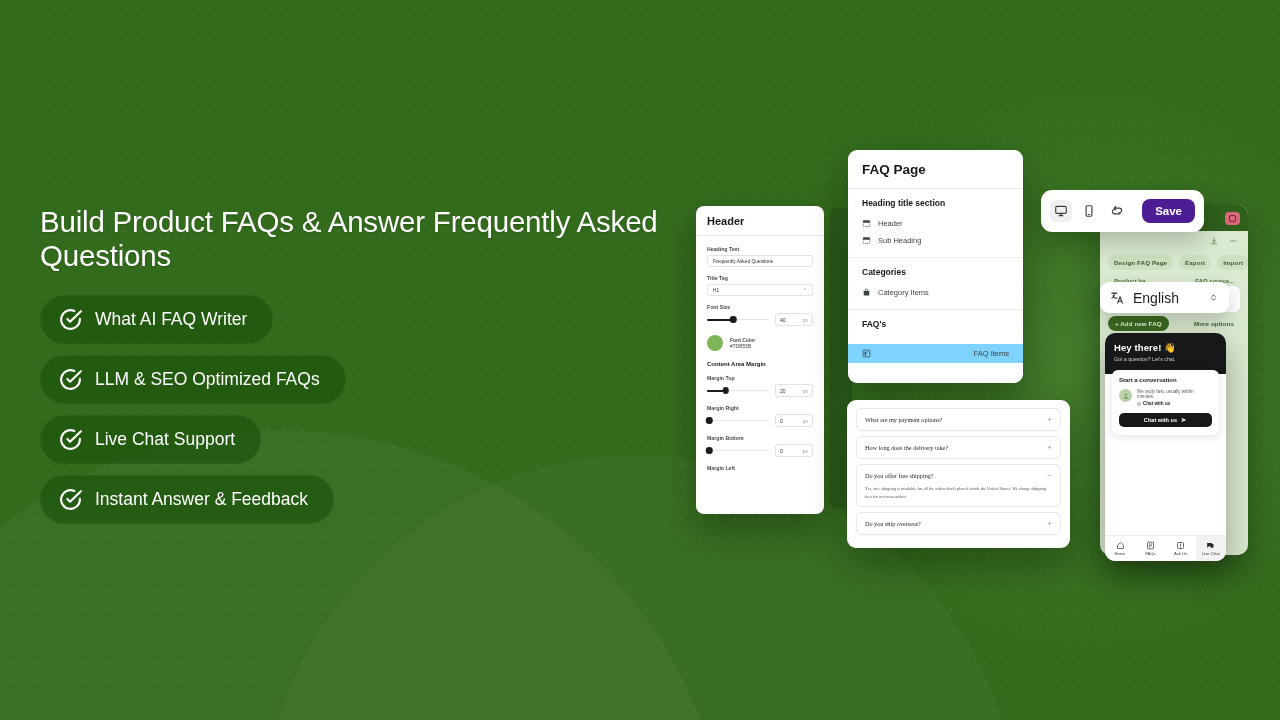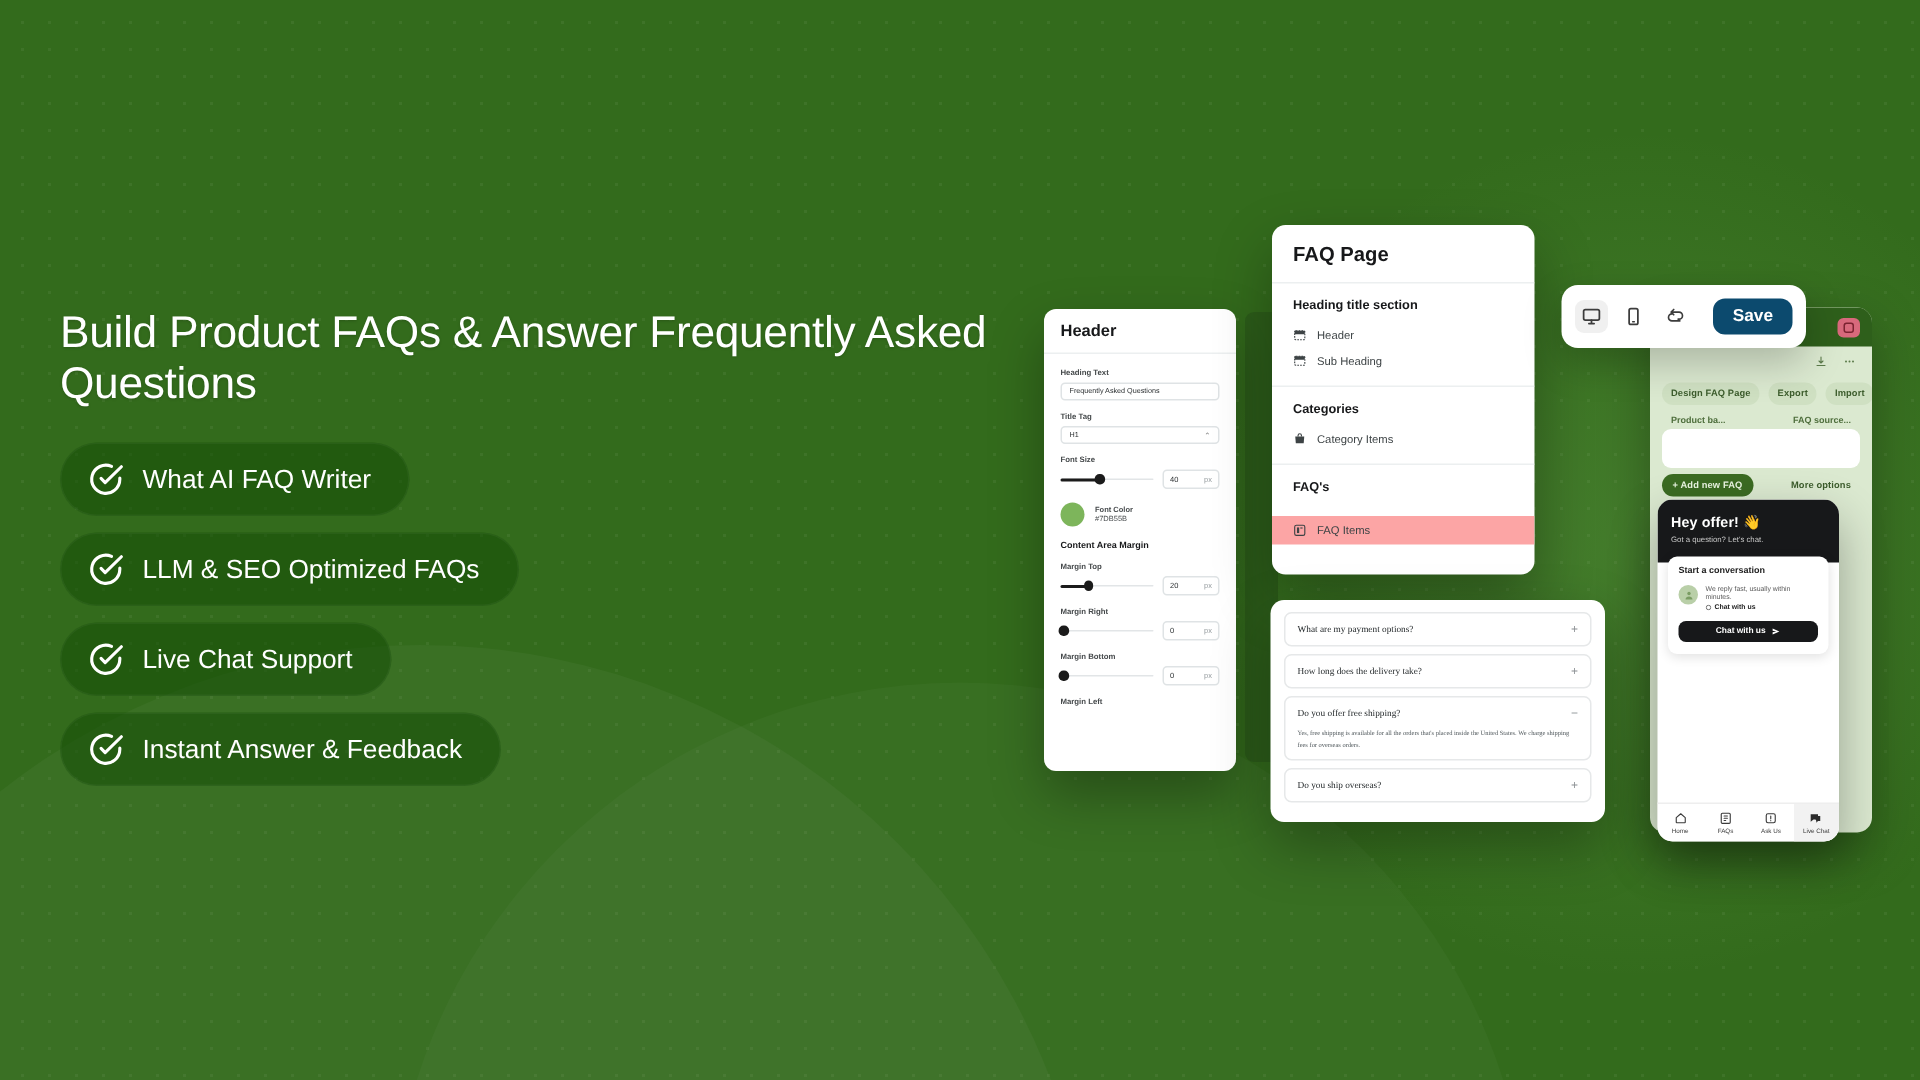--- a/index.html
+++ b/index.html
@@ -124,21 +124,21 @@
     z-index: 6;
   }
   .tb-ico {
     width: 22px; height: 22px; border-radius: 6px;
     display: flex; align-items: center; justify-content: center;
     color: #3c3c3c;
   }
   .tb-ico.active { background: #f0f0f0; }
   .save-btn {
     margin-left: auto;
-    background: #0c4a6e; color: #ffffff;
+    background: #4c1d95; color: #ffffff;
     font-size: 11.5px; font-weight: 700;
     border: none; border-radius: 8px;
     padding: 6px 13px; cursor: pointer;
     font-family: "Liberation Sans", sans-serif;
   }
 
   
   .lang {
     position: absolute; left: 1100px; top: 282px;
     width: 129px; height: 31px;
@@ -217,21 +217,21 @@
     border-bottom: 1px solid #eceff0;
   }
   .fp-sec { padding: 9px 14px 4px 14px; }
   .fp-sec.div { border-top: 1px solid #eceff0; margin-top: 4px; }
   .fp-h { font-size: 8.5px; font-weight: 700; color:#17181a; margin-bottom: 7px; }
   .fp-item {
     display:flex; align-items:center; gap:7px;
     padding: 4px 0 4px 0; color:#3d4345; font-size:7.5px;
   }
   .fp-item.active {
-    background:#fca5a5; margin: 15px -14px; padding: 5px 14px;
+    background:#7dd3fc; margin: 15px -14px; padding: 5px 14px; justify-content: space-between;
   }
 
   
   .hdrpanel {
     position: absolute; left: 696px; top: 206px;
     width: 128px; height: 308px;
     background:#ffffff; border-radius: 8px;
     box-shadow: 0 16px 36px rgba(0,0,0,0.3);
     z-index: 4; overflow:hidden;
   }
@@ -563,24 +563,34 @@
       </div>
       <div class="tb-ico">
         <svg width="14" height="14" viewBox="0 0 24 24">
             <path d="M7 7h9a4 4 0 0 1 0 8h-1M7 7l3-3M7 7l3 3" stroke="#3c3c3c" stroke-width="1.9" fill="none" stroke-linecap="round" stroke-linejoin="round"></path>
             <path d="M17 17H8a4 4 0 0 1 0-8" stroke="#3c3c3c" stroke-width="1.9" fill="none" stroke-linecap="round"></path>
           </svg>
       </div>
       <button class="save-btn">Save</button>
     </div>
 
+    <div class="lang">
+      <svg width="15" height="15" viewBox="0 0 24 24">
+          <path d="M3 5h8M7 5v2c0 3-2 5-4 6M5 9c0 2 2.5 4 6 4" stroke="#2b2b2b" stroke-width="1.7" fill="none" stroke-linecap="round"></path>
+          <path d="M12 21l4-10 4 10M13.5 18h5" stroke="#2b2b2b" stroke-width="1.7" fill="none" stroke-linecap="round"></path>
+        </svg>
+      <span class="lbl">English</span>
+      <svg class="caret" width="11" height="13" viewBox="0 0 24 24">
+          <path d="M8 10l4-4 4 4M8 14l4 4 4-4" stroke="#4a4a4a" stroke-width="2" fill="none" stroke-linecap="round" stroke-linejoin="round"></path>
+        </svg>
+    </div>
 
     <div class="chat">
       <div class="chat-head">
-        <div class="h">Hey offer! 👋</div>
+        <div class="h">Hey there! 👋</div>
         <div class="s">Got a question? Let's chat.</div>
       </div>
       <div class="chat-card">
         <div class="t">Start a conversation</div>
         <div class="agent">
           <div class="av">
             <svg width="8" height="8" viewBox="0 0 24 24">
                 <circle cx="12" cy="8" r="3.4" fill="#7a9c63"></circle>
                 <path d="M5 20c0-4 3.3-6 7-6s7 2 7 6" fill="#7a9c63"></path>
               </svg>

